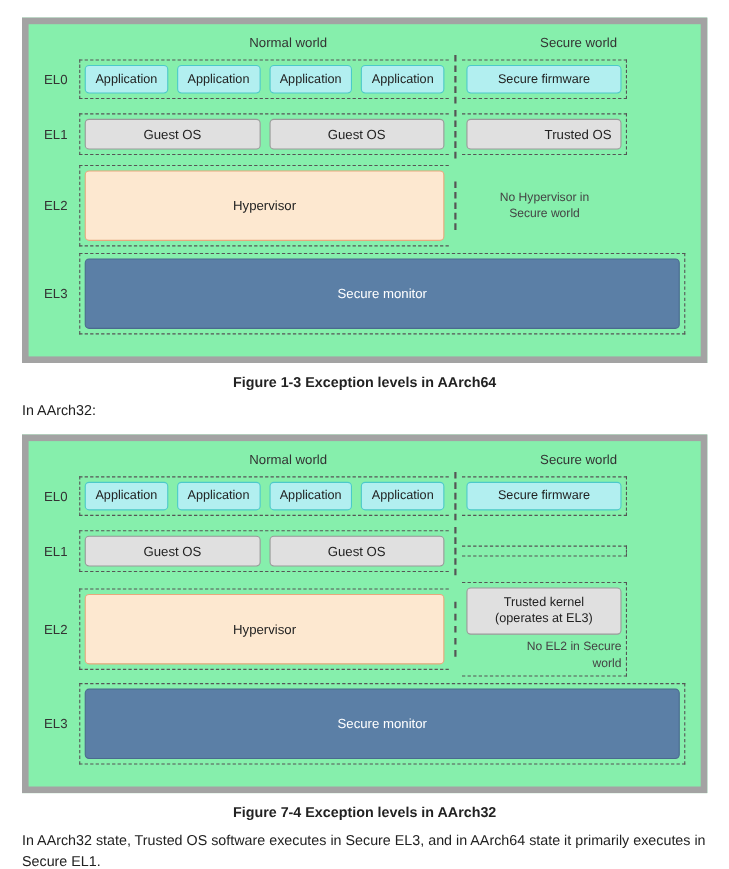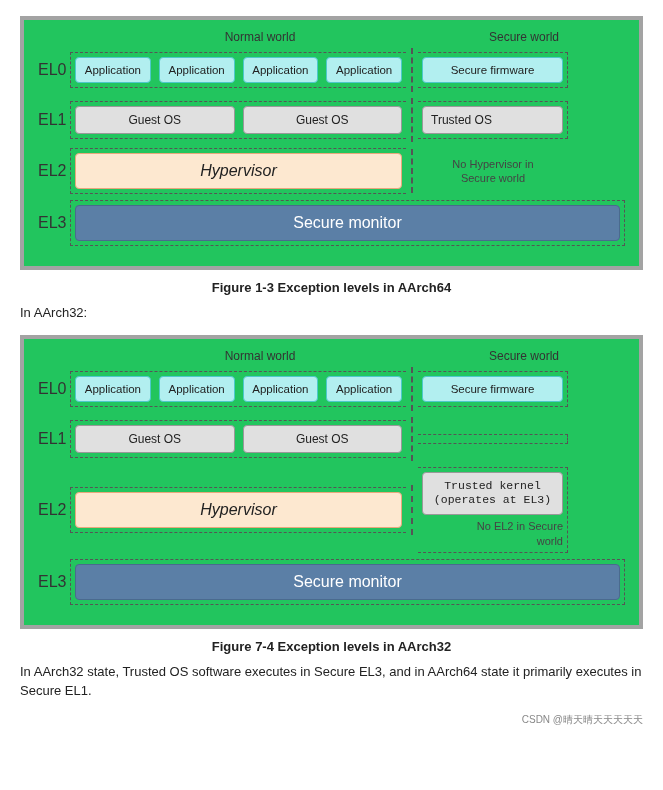--- a/index.html
+++ b/index.html
@@ -7,24 +7,24 @@
       font-family: Arial, sans-serif;
       font-size: 13px;
       background: #fff;
       color: #222;
       width: 663px;
       min-height: 790px;
       padding: 16px 20px;
     }
 
     .diagram-container {
-      border: 4px solid #a3a3a3;
+      border: 6px solid #a3a3a3;
       padding: 10px 14px 14px 14px;
       margin-bottom: 10px;
-      background: #22c55e;
+      background: #86efac;
     }
 
     .world-labels {
       display: flex;
       margin-left: 52px;
       margin-bottom: 4px;
     }
     .world-label-normal {
       flex: 0 0 340px;
       text-align: center;
@@ -38,21 +38,21 @@
       color: #333;
     }
 
     .row {
       display: flex;
       align-items: center;
       margin-bottom: 6px;
     }
     .el-label {
       width: 32px;
-      font-size: 16px;
+      font-size: 12px;
       color: #333;
       flex-shrink: 0;
       padding-right: 4px;
     }
 
     
     .box-app {
       background: #b2eff0;
       border: 1.5px solid #4cc9ca;
       border-radius: 4px;
@@ -70,53 +70,52 @@
       text-align: center;
       font-size: 12px;
       flex: 1;
     }
     
     .box-trustedos {
       background: #e0e0e0;
       border: 1.5px solid #999;
       border-radius: 4px;
       padding: 6px 8px;
-      text-align: left;
+      text-align: right;
       font-size: 12px;
       flex: 1;
     }
     
     .box-securefirmware {
       background: #b2eff0;
       border: 1.5px solid #4cc9ca;
       border-radius: 4px;
       padding: 6px 6px;
       text-align: center;
       font-size: 11.5px;
       flex: 1;
     }
     
     .box-hypervisor {
       background: #fde8d0;
       border: 1.5px solid #e8a87c;
       border-radius: 4px;
-      padding: 8px 4px;
-      text-align: center;
-      font-size: 16px;
-      flex: 1;
-      font-style: italic;
+      padding: 24px 4px;
+      text-align: center;
+      font-size: 12px;
+      flex: 1;
     }
     
     .box-securemonitor {
       background: #5b7fa6;
       border: 1.5px solid #4a6a8e;
       border-radius: 4px;
-      padding: 8px 4px;
-      text-align: center;
-      font-size: 16px;
+      padding: 24px 4px;
+      text-align: center;
+      font-size: 12px;
       color: #fff;
       flex: 1;
     }
 
     .no-hypervisor-text {
       font-size: 11px;
       color: #444;
       text-align: center;
       padding: 2px 4px;
       flex: 1;
@@ -140,21 +139,20 @@
 
     .trusted-kernel-box {
       background: #e0e0e0;
       border: 1.5px solid #999;
       border-radius: 4px;
       padding: 6px 8px;
       text-align: center;
       font-size: 11.5px;
       flex: 1;
       line-height: 1.3;
-      font-family: Liberation Mono, monospace;
     }
 
     .watermark {
       font-size: 10px;
       color: #888;
       text-align: right;
       margin-top: 6px;
     }
     .row-el3 { }
 

